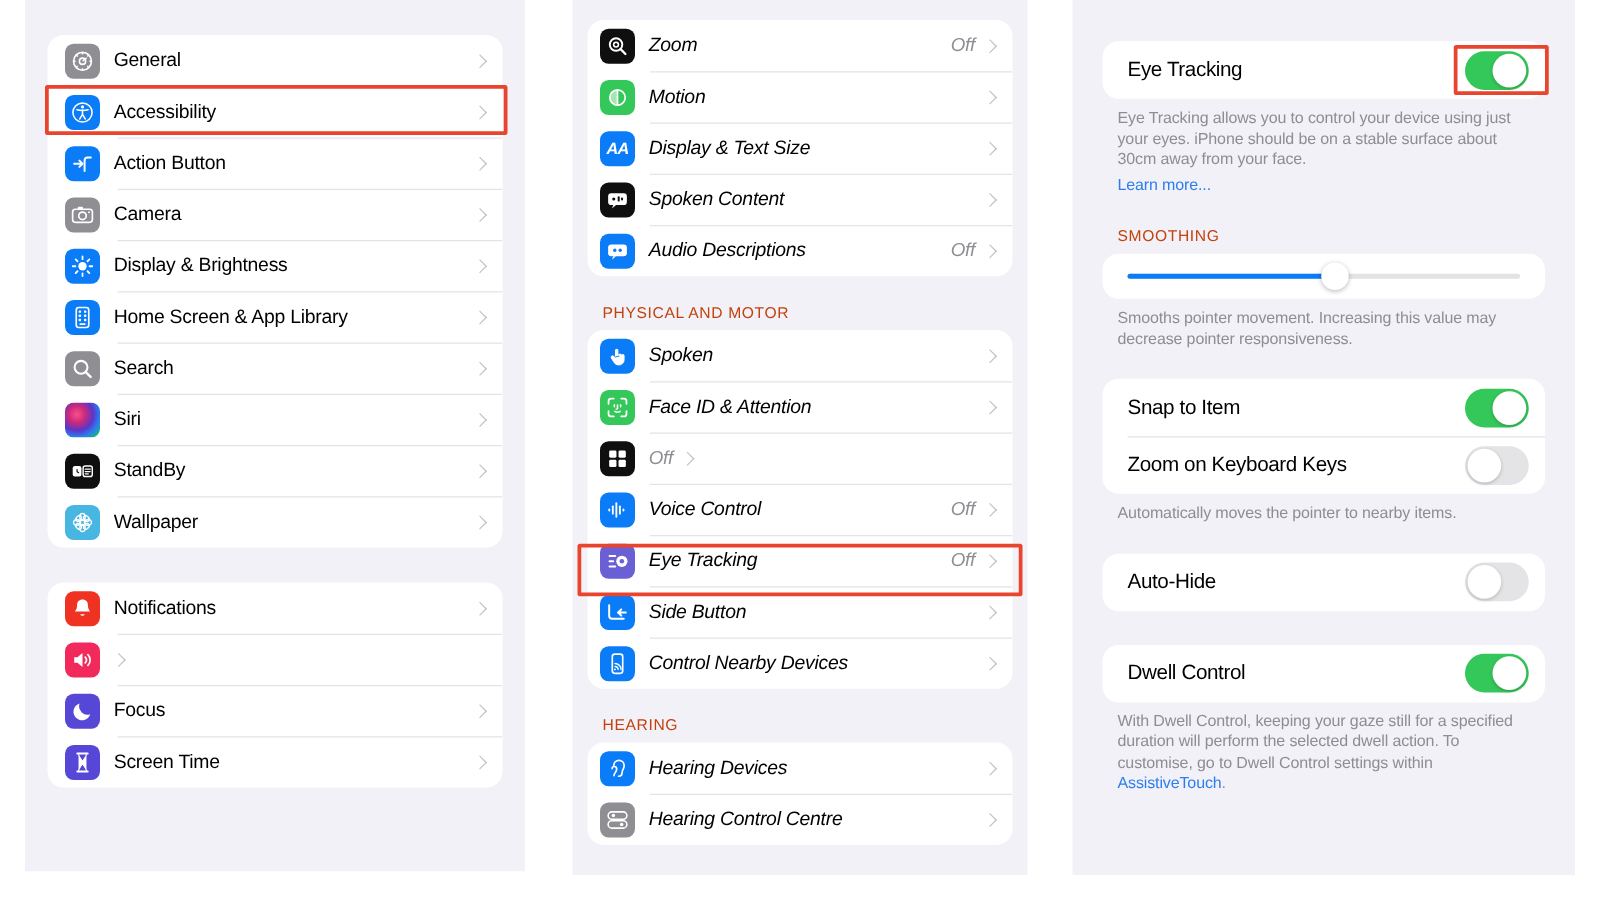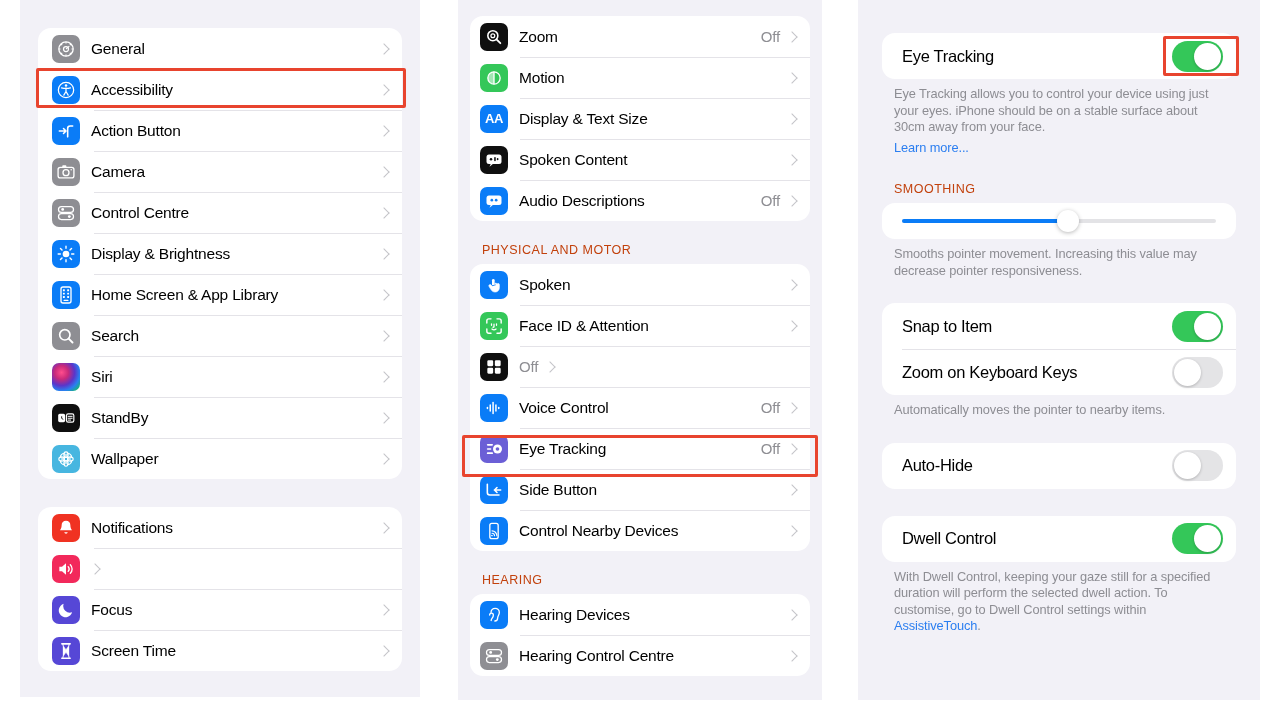--- a/index.html
+++ b/index.html
@@ -20,21 +20,21 @@
   #panel-settings { left: 20px;  top: 0px;  width: 400px; height: 697px; }
   #panel-accessibility { left: 458px; top: 0px; width: 364px; height: 700px; }
   #panel-eyetracking   { left: 858px; top: 0px; width: 402px; height: 700px; }
 
   .group {
     background: #ffffff;
     border-radius: 13px;
     margin: 0 18px;
     overflow: hidden;
   }
-  #panel-accessibility .group { margin: 0 12px; }
+  #panel-accessibility .group { margin: 0 12px; font-style: italic; }
   #panel-eyetracking .group { margin: 0 24px 0 24px; }
 
   .row {
     display: flex;
     align-items: center;
     min-height: 41px;
     padding: 0 12px 0 0;
     position: relative;
   }
   .row + .row::before {
@@ -221,32 +221,20 @@
               <rect x="2.5" y="6.5" width="19" height="12.5" rx="2.6" fill="none" stroke="#ffffff" stroke-width="1.6"></rect>
               <circle cx="12" cy="12.8" r="3.6" fill="none" stroke="#ffffff" stroke-width="1.6"></circle>
               <rect x="7.5" y="4" width="5" height="2.6" rx="1" fill="#ffffff"></rect>
               <circle cx="18.2" cy="9.4" r="0.9" fill="#ffffff"></circle>
             </svg>
           </span>
           <span class="row-label">Camera</span>
           <span class="chevron"></span>
         </div>
         <div class="row">
-          <span class="icon-box" style="background: rgb(142, 142, 147);">
-            <svg width="20" height="20" viewBox="0 0 24 24">
-              <rect x="3" y="4.2" width="18" height="7" rx="3.5" fill="none" stroke="#ffffff" stroke-width="1.5"></rect>
-              <circle cx="8" cy="7.7" r="1.7" fill="#ffffff"></circle>
-              <rect x="3" y="12.8" width="18" height="7" rx="3.5" fill="none" stroke="#ffffff" stroke-width="1.5"></rect>
-              <circle cx="16" cy="16.3" r="1.7" fill="#ffffff"></circle>
-            </svg>
-          </span>
-          <span class="row-label">Control Centre</span>
-          <span class="chevron"></span>
-        </div>
-        <div class="row">
           <span class="icon-box" style="background: rgb(10, 124, 247);">
             <svg width="20" height="20" viewBox="0 0 24 24">
               <circle cx="12" cy="12" r="4" fill="#ffffff"></circle>
               <g stroke="#ffffff" stroke-width="1.7" stroke-linecap="round">
                 <path d="M12 2.6v2.6M12 18.8v2.6M2.6 12h2.6M18.8 12h2.6M5.4 5.4l1.8 1.8M16.8 16.8l1.8 1.8M18.6 5.4l-1.8 1.8M7.2 16.8l-1.8 1.8"></path>
               </g>
             </svg>
           </span>
           <span class="row-label">Display &amp; Brightness</span>
           <span class="chevron"></span>

